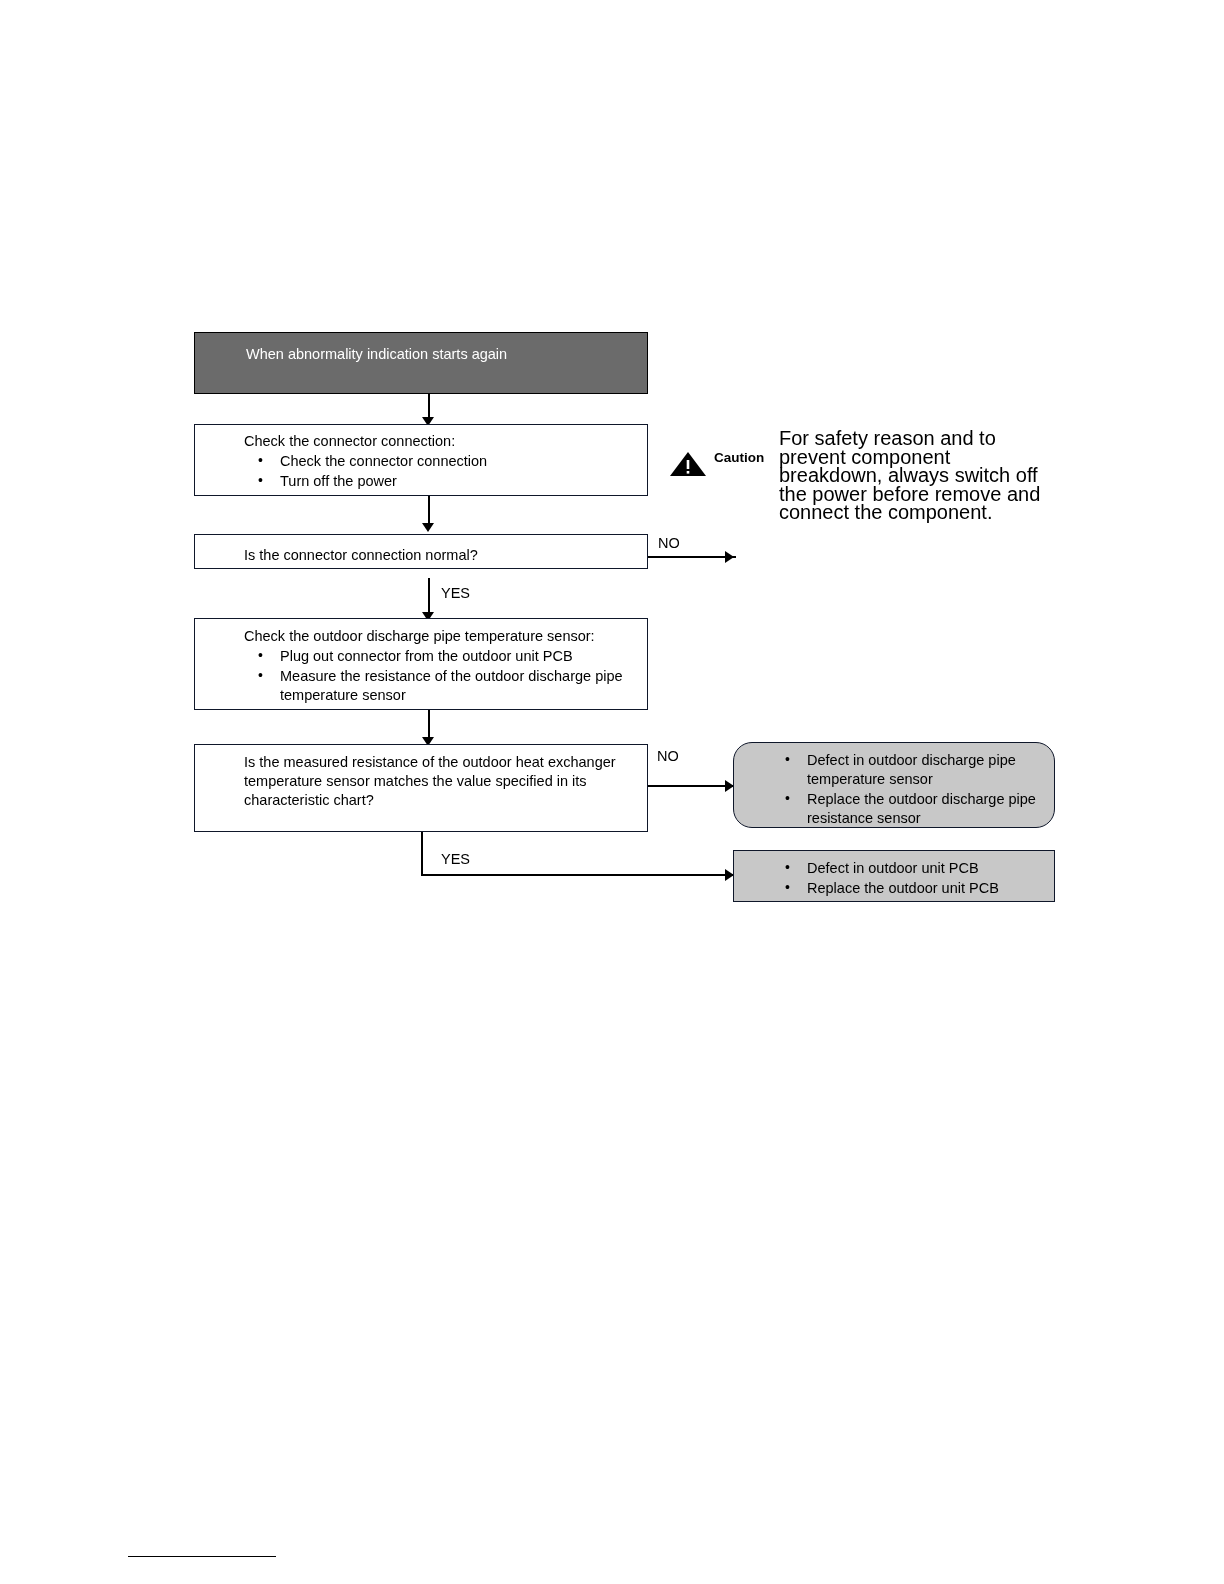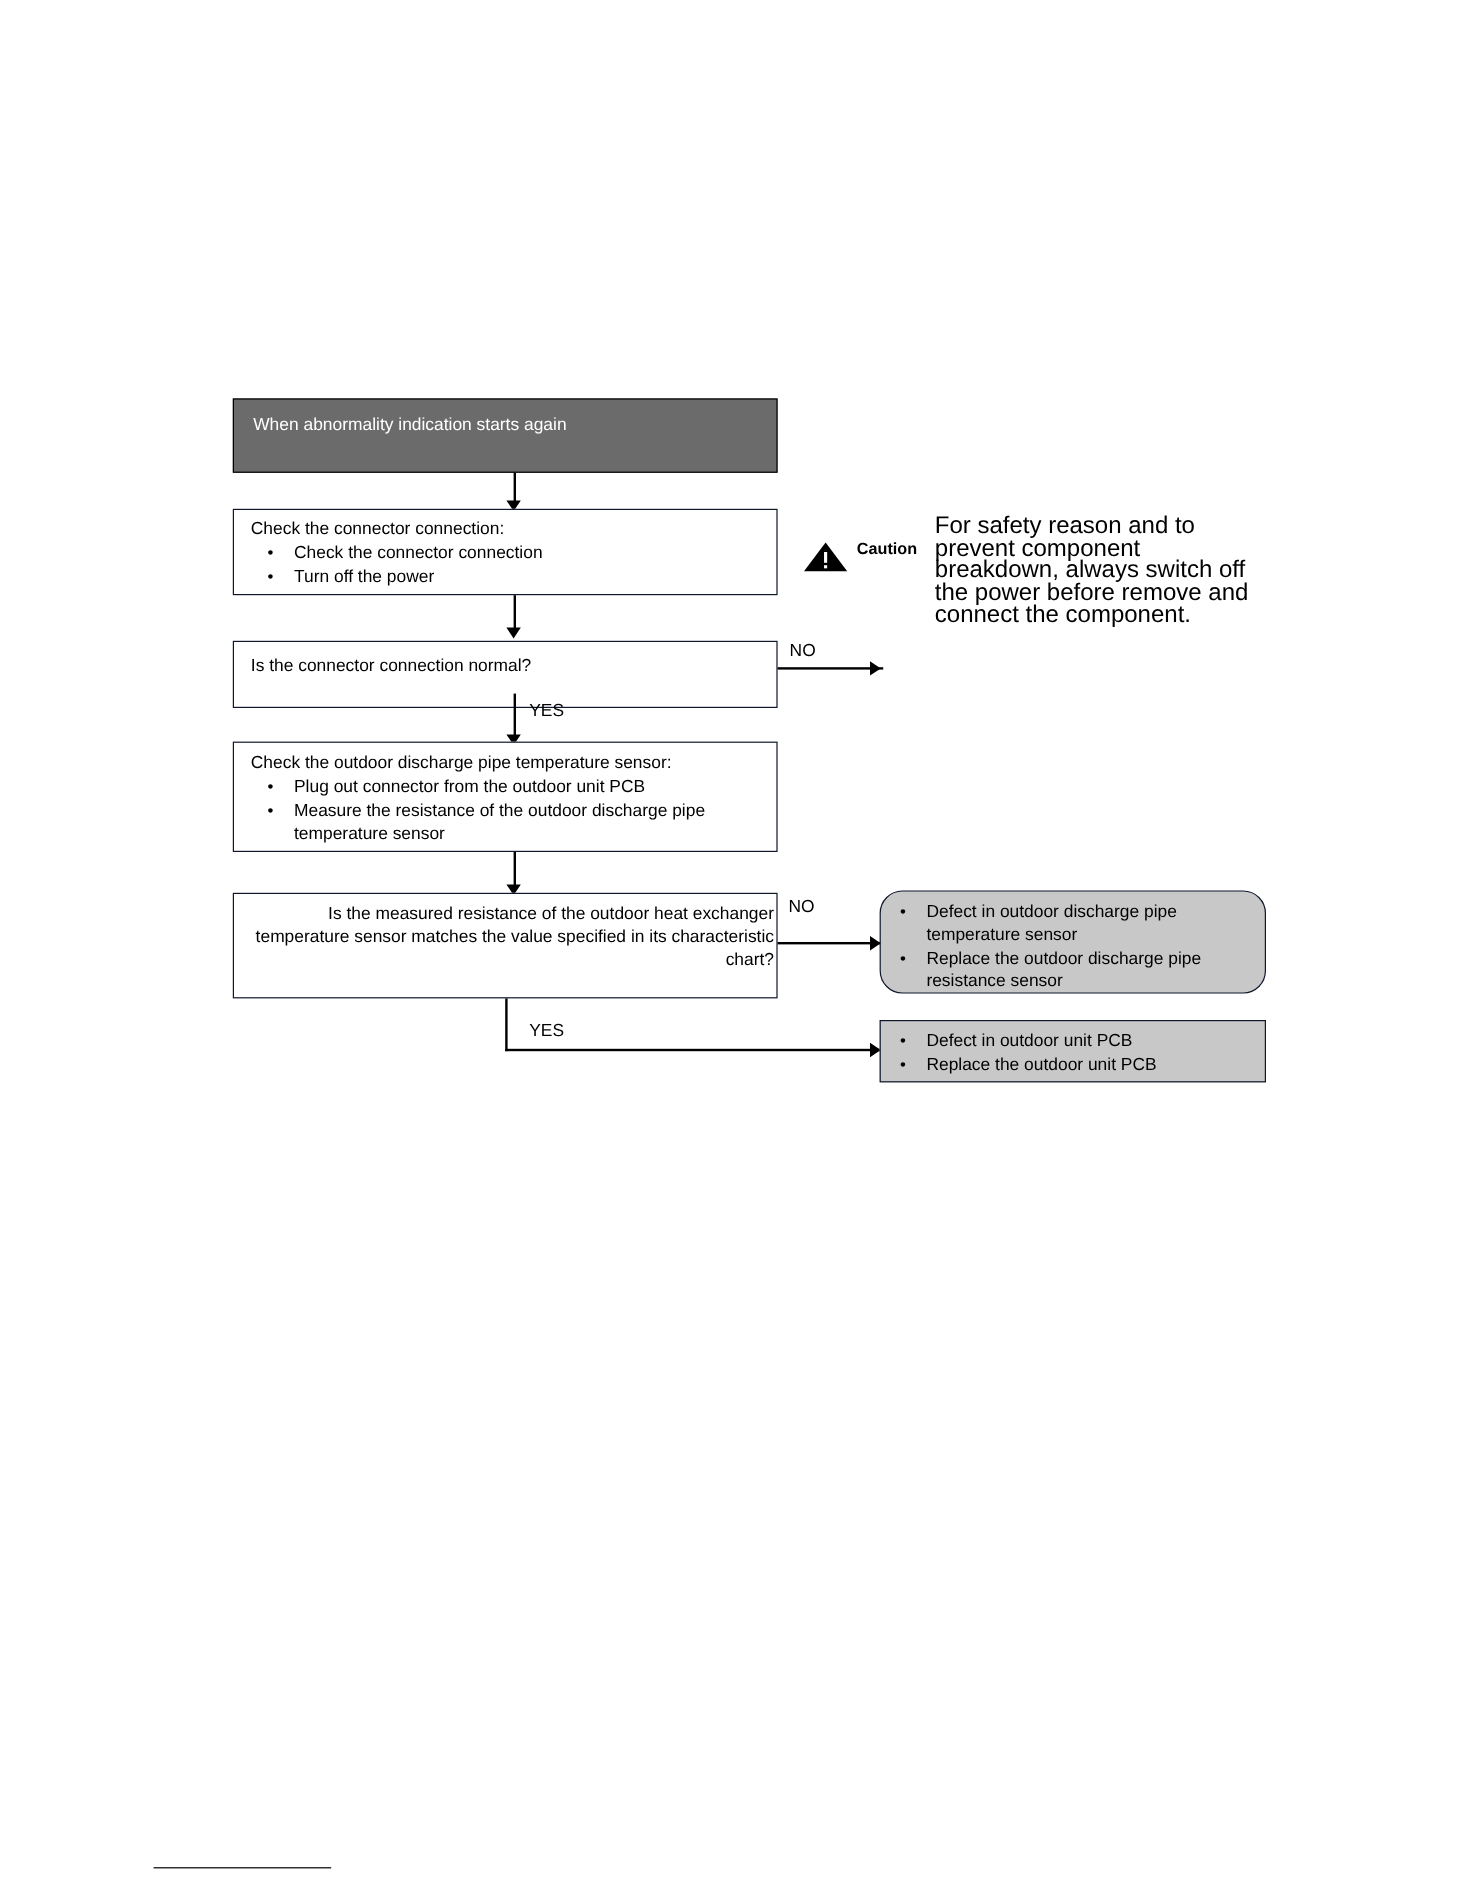--- a/index.html
+++ b/index.html
@@ -31,20 +31,21 @@
   .box-header {
     background: #6b6b6b;
     color: #ffffff;
     border: 1px solid #000;
   }
   .box-gray {
     background: #c8c8c8;
   }
   .box-inner {
     padding: 10px 2px;
+    margin-left: 35px;
   }
   .blist {
     margin: 0;
     padding: 0;
     list-style: none;
   }
   .blist li {
     position: relative;
     padding-left: 36px;
     margin-top: 1px;
@@ -142,21 +143,21 @@
         <rect x="18.7" y="21" width="2.6" height="2.6" fill="#ffffff"></rect>
       </svg>
     </span>
     <span class="caution-label">Caution</span>
   </div>
   <div class="caution-text" style="left:779px; top:429px;">For safety reason and to prevent component breakdown, always switch off the power before remove and connect the component.</div>
 
   <div class="line-v" style="left:428px; top:496px; width:2px; height:30px;"></div>
   <div class="arrow-down" style="left:422px; top:523px;"></div>
 
-  <div class="box" style="left:194px; top:534px; width:454px; height:56px;">
+  <div class="box" style="left:194px; top:534px; width:454px; height:35px;">
     <div class="box-inner" style="padding-top:11px; padding-left:14px;">
       <span>Is the connector connection normal?</span>
     </div>
   </div>
 
   <div class="edge-label" style="left:658px; top:535px;">NO</div>
   <div class="line-h" style="left:648px; top:556px; width:88px; height:2px;"></div>
   <div class="arrow-right" style="left:725px; top:551px;"></div>
 
 
@@ -171,21 +172,21 @@
         <li>Plug out connector from the outdoor unit PCB</li>
         <li>Measure the resistance of the outdoor discharge pipe temperature sensor</li>
       </ul>
     </div>
   </div>
 
   <div class="line-v" style="left:428px; top:710px; width:2px; height:30px;"></div>
   <div class="arrow-down" style="left:422px; top:737px;"></div>
 
   <div class="box" style="left:194px; top:744px; width:454px; height:88px;">
-    <div class="box-inner" style="padding-top:8px; padding-left:14px;text-align:right;">
+    <div class="box-inner" style="padding-top:8px; padding-left:14px;">
       <span>Is the measured resistance of the outdoor heat exchanger temperature sensor matches the value specified in its characteristic chart?</span>
     </div>
   </div>
 
   <div class="edge-label" style="left:657px; top:748px;">NO</div>
   <div class="line-h" style="left:648px; top:785px; width:88px; height:2px;"></div>
   <div class="arrow-right" style="left:725px; top:780px;"></div>
 
   <div class="box box-gray" style="left:733px; top:742px; width:322px; height:86px;border-radius:19px;">
     <div class="box-inner" style="padding-top:7px; padding-left:0;">

